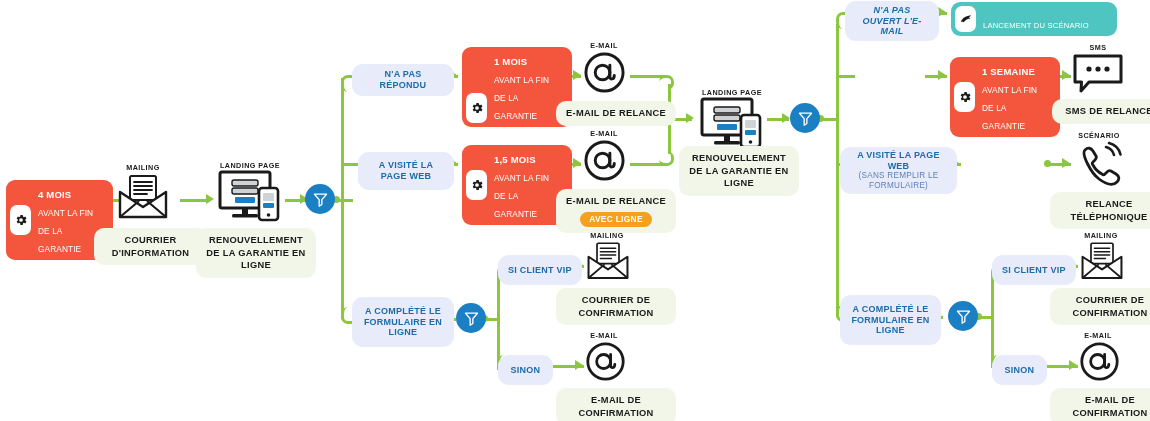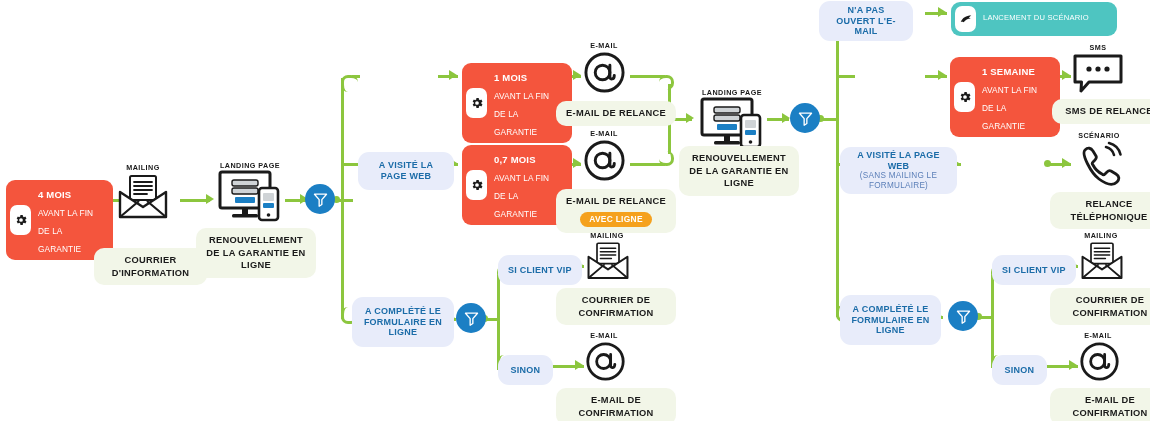--- a/index.html
+++ b/index.html
@@ -29,21 +29,21 @@
   .pill-time .l2{font-size:8.3px;letter-spacing:.1px;}
 
   
   .pill-cond{position:absolute;background:#e8ecfa;border-radius:11px;
      color:#1b6ca8;font-weight:bold;font-size:9px;letter-spacing:.25px;
      display:flex;align-items:center;justify-content:center;text-align:center;
      line-height:1.22;padding:5px 8px;}
   .pill-cond .sub{font-weight:normal;font-size:8.2px;color:#5b7fb8;}
 
   
-  .pill-scen{position:absolute;display:flex;align-items:flex-start;background:#4ec5c1;
+  .pill-scen{position:absolute;display:flex;align-items:flex-end;background:#4ec5c1;
      border-radius:9px;padding:4px 10px 4px 4px;}
   .pill-scen .rk{flex:0 0 auto;width:21px;height:26px;background:#ffffff;border-radius:7px;
      display:flex;align-items:center;justify-content:center;margin-right:7px;}
   .pill-scen .stxt{color:#ffffff;line-height:1.15;}
   .pill-scen .s1{font-size:7.6px;letter-spacing:.2px;}
   .pill-scen .s2{font-size:9.6px;font-weight:bold;letter-spacing:.2px;}
 
   
   .cap-chip{position:absolute;background:#f2f6e8;border-radius:10px;color:#1a1a1a;
      font-size:9.3px;font-weight:bold;letter-spacing:.3px;text-align:center;
@@ -187,21 +187,21 @@
       <g stroke="#1a1a1a" stroke-width="1.8" stroke-linecap="round">
         <line x1="17" y1="8" x2="35" y2="8"></line>
           <line x1="17" y1="12" x2="35" y2="12"></line>
         <line x1="17" y1="16" x2="35" y2="16"></line>
           <line x1="17" y1="20" x2="30" y2="20"></line>
       </g>
       <path d="M3 18 L26 33 L49 18 L49 43 L3 43 Z" fill="#fff" stroke="#1a1a1a" stroke-width="2.4" stroke-linejoin="round"></path>
       <path d="M3 43 L22 27 M49 43 L30 27" fill="none" stroke="#1a1a1a" stroke-width="2.2"></path>
     </svg>
   </div>
-  <div class="cap-chip" style="left:94px;top:228px;width:93px;margin-top:20px;">
+  <div class="cap-chip" style="left:94px;top:228px;width:93px;">
     <span>COURRIER D'INFORMATION</span>
   </div>
 
   <div class="ilabel" style="left:208px;top:161px;width:84px;">LANDING PAGE</div>
   <div class="ico" style="left:218px;top:170px;">
     <svg width="66" height="52" viewBox="0 0 66 52">
       <rect x="2" y="2" width="50" height="36" rx="2" fill="#fff" stroke="#1a1a1a" stroke-width="3"></rect>
       <rect x="14" y="10" width="26" height="6" rx="2" fill="#cfd3d6" stroke="#1a1a1a" stroke-width="1.4"></rect>
       <rect x="14" y="18" width="26" height="6" rx="2" fill="#cfd3d6" stroke="#1a1a1a" stroke-width="1.4"></rect>
       <rect x="17" y="27" width="20" height="6" rx="1" fill="#1b7fc4"></rect>
@@ -216,21 +216,24 @@
   <div class="cap-chip" style="left:196px;top:228px;width:100px;">
     <span>RENOUVELLEMENT DE LA GARANTIE EN LIGNE</span>
   </div>
 
   <div class="filter" style="left:305px;top:184px;">
     <svg width="17" height="17" viewBox="0 0 24 24">
         <path fill="none" stroke="#ffffff" stroke-width="1.9" stroke-linejoin="round" d="M3.5 4.5h17l-6.6 7.6v7l-3.8 2.4v-9.4z"></path>
       </svg>
   </div>
 
-  <div class="pill-time" style="left:462px;top:63px;width:97px;">
+  <div class="pill-cond" style="left:352px;top:64px;width:86px;height:22px;">
+    <span>N'A PAS RÉPONDU</span>
+  </div>
+  <div class="pill-time" style="left:462px;top:47px;width:97px;align-items:flex-end;">
     <span class="gear">
       <svg width="14" height="14" viewBox="0 0 24 24">
           <path fill="#1a1a1a" d="M19.4 13a7.6 7.6 0 0 0 0-2l2-1.5-2-3.4-2.4 1a7.5 7.5 0 0 0-1.7-1l-.3-2.6h-4l-.3 2.6a7.5 7.5 0 0 0-1.7 1l-2.4-1-2 3.4L6.6 11a7.6 7.6 0 0 0 0 2l-2 1.5 2 3.4 2.4-1c.5.4 1.1.8 1.7 1l.3 2.6h4l.3-2.6c.6-.2 1.2-.6 1.7-1l2.4 1 2-3.4-2-1.5zM12 15.2A3.2 3.2 0 1 1 12 8.8a3.2 3.2 0 0 1 0 6.4z"></path>
         </svg>
     </span>
     <span class="ptxt">
       <span class="l1">1 MOIS</span><br>
       <span class="l2">AVANT LA FIN DE LA GARANTIE</span>
     </span>
   </div>
@@ -249,21 +252,21 @@
   <div class="pill-cond" style="left:358px;top:152px;width:80px;height:28px;">
     <span>A VISITÉ LA PAGE WEB</span>
   </div>
   <div class="pill-time" style="left:462px;top:145px;width:97px;">
     <span class="gear">
       <svg width="14" height="14" viewBox="0 0 24 24">
           <path fill="#1a1a1a" d="M19.4 13a7.6 7.6 0 0 0 0-2l2-1.5-2-3.4-2.4 1a7.5 7.5 0 0 0-1.7-1l-.3-2.6h-4l-.3 2.6a7.5 7.5 0 0 0-1.7 1l-2.4-1-2 3.4L6.6 11a7.6 7.6 0 0 0 0 2l-2 1.5 2 3.4 2.4-1c.5.4 1.1.8 1.7 1l.3 2.6h4l.3-2.6c.6-.2 1.2-.6 1.7-1l2.4 1 2-3.4-2-1.5zM12 15.2A3.2 3.2 0 1 1 12 8.8a3.2 3.2 0 0 1 0 6.4z"></path>
         </svg>
     </span>
     <span class="ptxt">
-      <span class="l1">0,7 MOIS</span><br>
+      <span class="l1">1,5 MOIS</span><br>
       <span class="l2">AVANT LA FIN DE LA GARANTIE</span>
     </span>
   </div>
   <div class="ilabel" style="left:578px;top:129px;width:52px;">E-MAIL</div>
   <div class="ico" style="left:583px;top:139px;">
     <svg width="43" height="43" viewBox="0 0 44 44">
       <circle cx="22" cy="22" r="19" fill="none" stroke="#1a1a1a" stroke-width="3"></circle>
       <circle cx="20" cy="22" r="7.5" fill="none" stroke="#1a1a1a" stroke-width="3"></circle>
       <path d="M27.5 14.5v12c0 3 4.5 3 4.5-1.5" fill="none" stroke="#1a1a1a" stroke-width="3" stroke-linecap="round"></path>
     </svg>
@@ -334,21 +337,21 @@
     <svg width="41" height="41" viewBox="0 0 44 44">
       <circle cx="22" cy="22" r="19" fill="none" stroke="#1a1a1a" stroke-width="3"></circle>
       <circle cx="20" cy="22" r="7.5" fill="none" stroke="#1a1a1a" stroke-width="3"></circle>
       <path d="M27.5 14.5v12c0 3 4.5 3 4.5-1.5" fill="none" stroke="#1a1a1a" stroke-width="3" stroke-linecap="round"></path>
     </svg>
   </div>
   <div class="cap-chip" style="left:556px;top:388px;width:100px;">
     <span>E-MAIL DE CONFIRMATION</span>
   </div>
 
-  <div class="pill-cond" style="left:819px;top:1px;width:78px;height:30px;">
+  <div class="pill-cond" style="left:845px;top:1px;width:78px;height:30px;font-style:italic;">
     <span>N'A PAS OUVERT L'E-MAIL</span>
   </div>
   <div class="pill-scen" style="left:951px;top:2px;width:152px;">
     <span class="rk">
       <svg width="14" height="14" viewBox="0 0 24 24">
           <path fill="#1a1a1a" d="M3 17c3-7 9-11 18-11-1.5 1.2-3 2.6-4 4 1 .2 2 .6 3 1.2-5 .3-9 2.6-12 6.3-1.5-.6-3-.8-5-.5z"></path>
         </svg>
     </span>
     <span class="stxt">
       <span class="s1">LANCEMENT DU SCÉNARIO</span><br>
@@ -374,21 +377,21 @@
       <circle cx="26" cy="16" r="2.6" fill="#1a1a1a"></circle>
       <circle cx="35" cy="16" r="2.6" fill="#1a1a1a"></circle>
     </svg>
   </div>
   <div class="cap-chip" style="left:1052px;top:99px;width:94px;">
     <span>SMS DE RELANCE</span>
   </div>
 
   <div class="pill-cond" style="left:840px;top:147px;width:101px;height:37px;flex-direction:column;">
     <span>A VISITÉ LA PAGE WEB</span>
-    <span class="sub">(SANS MAILING LE FORMULAIRE)</span>
+    <span class="sub">(SANS REMPLIR LE FORMULAIRE)</span>
   </div>
   <div class="ilabel" style="left:1068px;top:131px;width:62px;">SCÉNARIO</div>
   <div class="ico" style="left:1076px;top:141px;">
     <svg width="48" height="48" viewBox="0 0 48 48">
       <path d="M9 9c3-3 6-2 8 1l3 5c1 2 0 3-1 4l-2 2c-1 1-1 2 0 3 2 4 5 7 9 9 1 1 2 1 3 0l2-2c1-1 2-2 4-1l5 3c3 2 4 5 1 8-4 4-10 3-18-3S5 13 9 9z" fill="none" stroke="#1a1a1a" stroke-width="2.8" stroke-linejoin="round"></path>
       <path d="M30 6c4 1 7 4 8 8M33 2c6 1.5 10 5.5 11.5 11.5" fill="none" stroke="#1a1a1a" stroke-width="2.6" stroke-linecap="round"></path>
     </svg>
   </div>
   <div class="cap-chip" style="left:1050px;top:192px;width:98px;">
     <span>RELANCE TÉLÉPHONIQUE</span>

